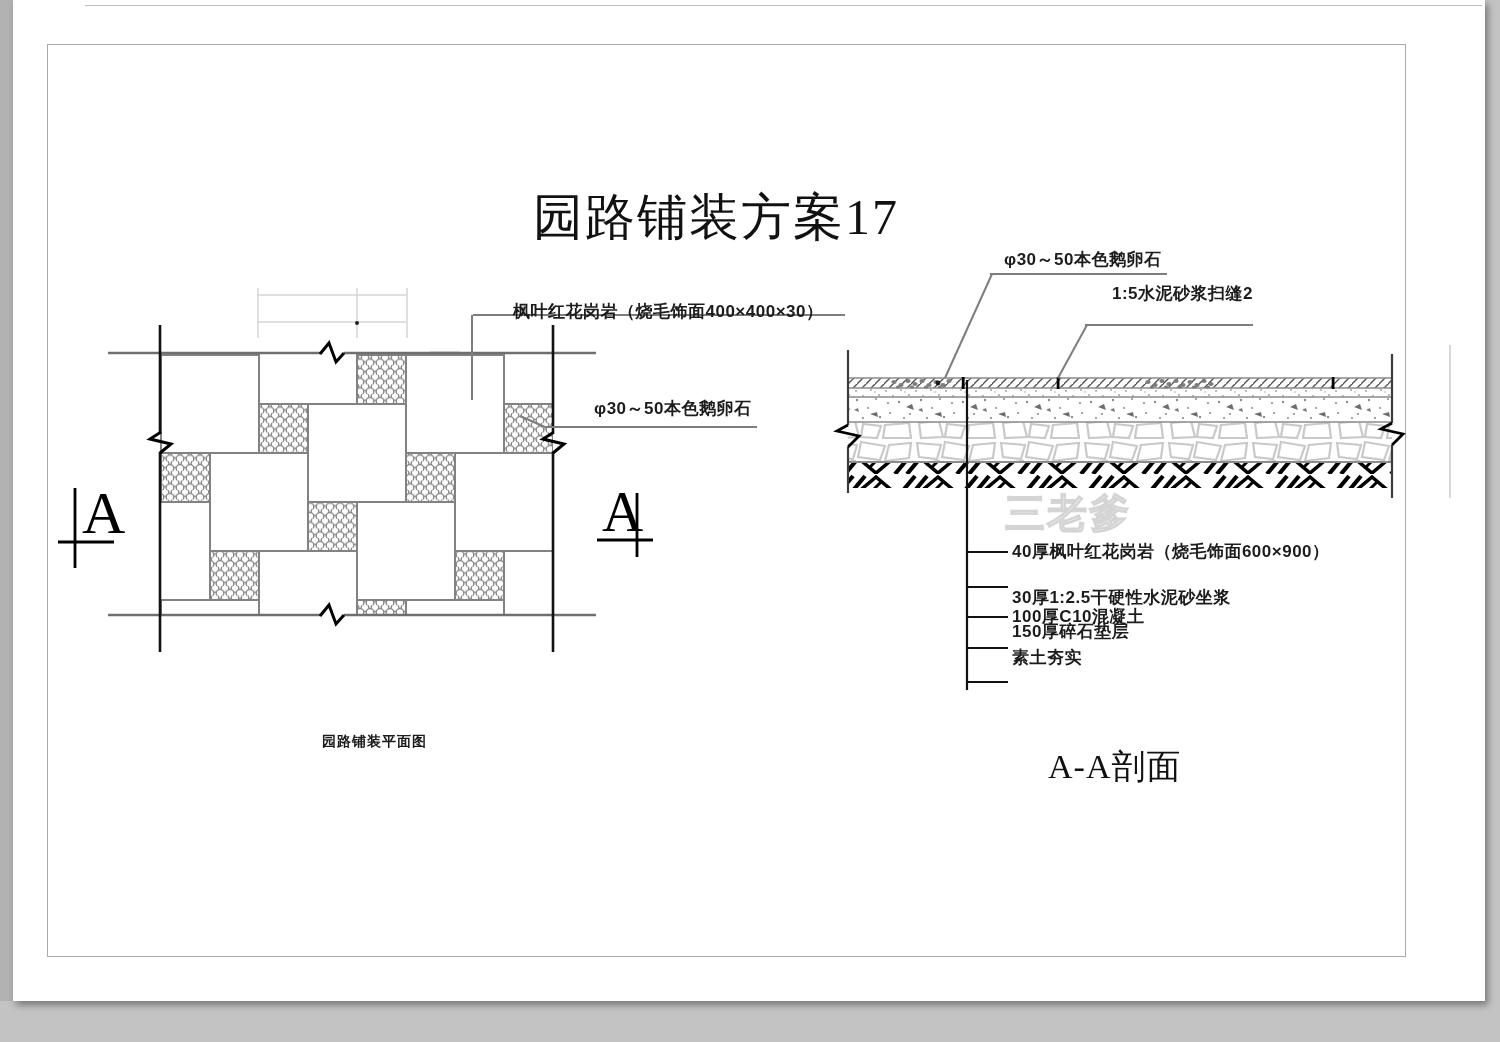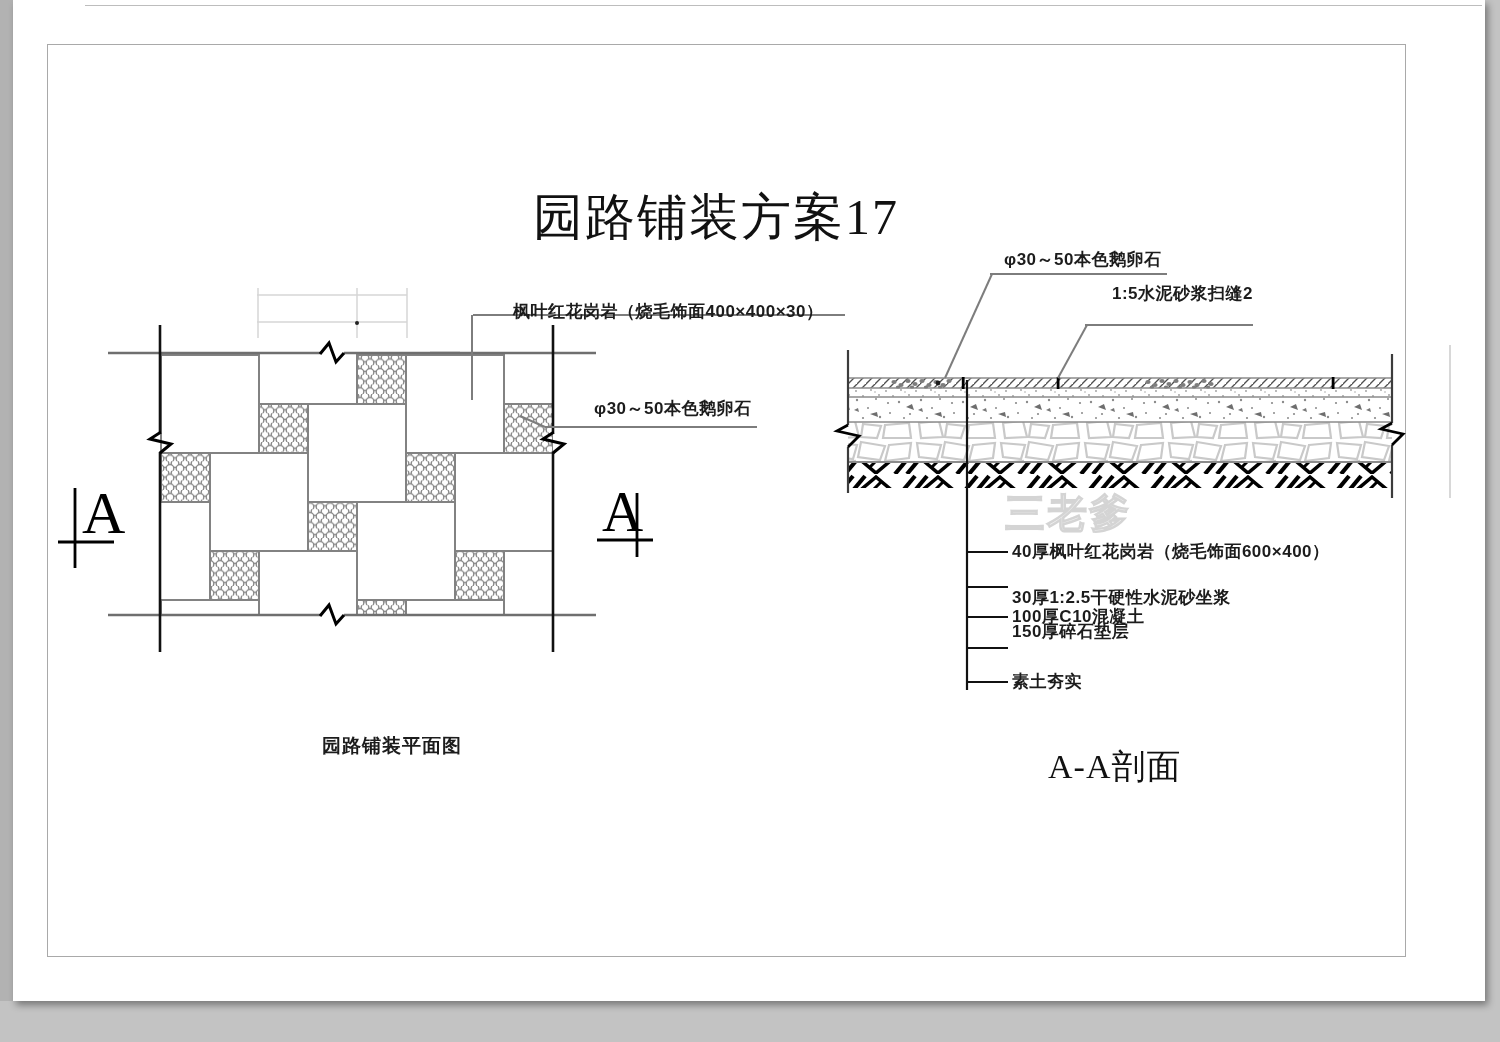--- a/index.html
+++ b/index.html
@@ -22,21 +22,21 @@
   }
   .abs{position:absolute;}
   .cad-label{
     color:#1c1c1c;font-size:17px;font-weight:700;line-height:24px;
     white-space:nowrap;letter-spacing:0.5px;
   }
   .title{
     color:#111;font-family:"Liberation Serif","DejaVu Serif",serif;
     font-size:50px;letter-spacing:2px;white-space:nowrap;font-weight:500;
   }
-  .caption-sans{color:#1c1c1c;font-size:19px;font-weight:600;letter-spacing:1px;white-space:nowrap;}
+  .caption-sans{color:#1c1c1c;font-size:14px;font-weight:600;letter-spacing:1px;white-space:nowrap;}
   .caption-serif{
     color:#111;font-family:"Liberation Serif","DejaVu Serif",serif;
     font-size:34px;white-space:nowrap;letter-spacing:1px;
   }
   .watermark{
     color:#f4f4f4;font-size:40px;font-weight:700;white-space:nowrap;
     -webkit-text-stroke:1.2px #d4d4d4;letter-spacing:2px;
     text-shadow:0 0 1px #dedede;
     text-align:right;
   }
@@ -297,20 +297,20 @@
     <line x1="136" y1="442" x2="178" y2="442"></line>
   </g>
 </svg>
 
 <div class="abs watermark" style="left:1005px;top:486px;">三老爹</div>
 
 <div class="abs cad-label" style="left:1004px;top:248px;">φ30～50本色鹅卵石</div>
 <div class="abs cad-label" style="left:1092px;top:282px;margin-left:20px;">1:5水泥砂浆扫缝2</div>
 
 <div>
-  <div class="abs cad-label" style="left:1012px;top:540px;">40厚枫叶红花岗岩（烧毛饰面600×400）</div>
+  <div class="abs cad-label" style="left:1012px;top:540px;">40厚枫叶红花岗岩（烧毛饰面600×900）</div>
   <div class="abs cad-label" style="left:1012px;top:566px;margin-top:20px;">30厚1:2.5干硬性水泥砂坐浆</div>
   <div class="abs cad-label" style="left:1012px;top:605px;">100厚C10混凝土</div>
   <div class="abs cad-label" style="left:1012px;top:620px;">150厚碎石垫层</div>
-  <div class="abs cad-label" style="left:1012px;top:670px;">素土夯实</div>
+  <div class="abs cad-label" style="left:1012px;top:646px;">素土夯实</div>
 </div>
 
 <div class="abs caption-serif" style="left:1048px;top:744px;">A-A剖面</div>
 
 </body></html>

